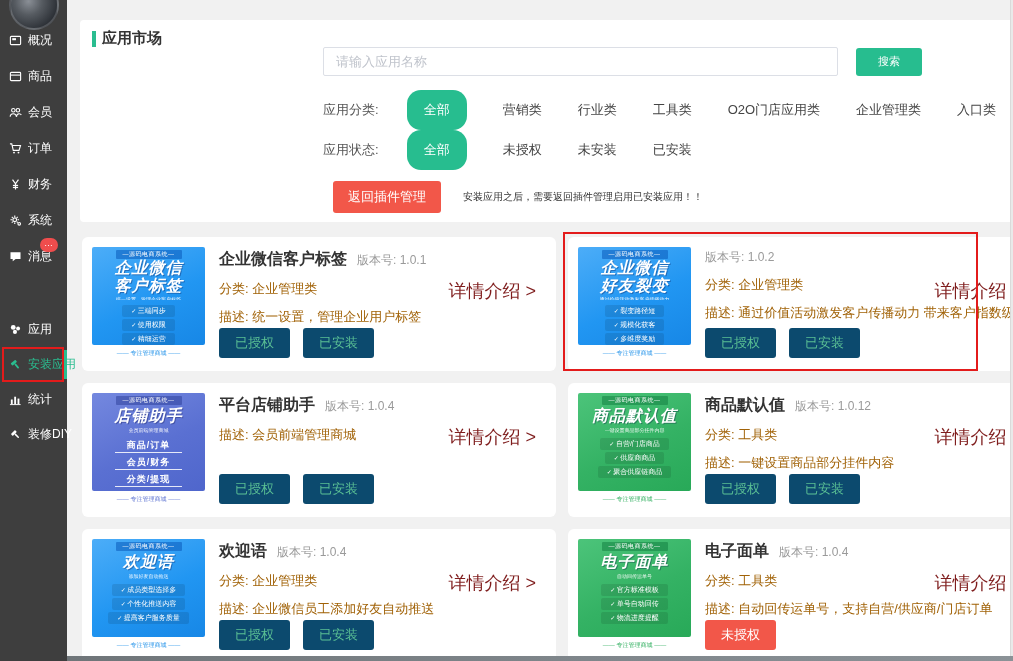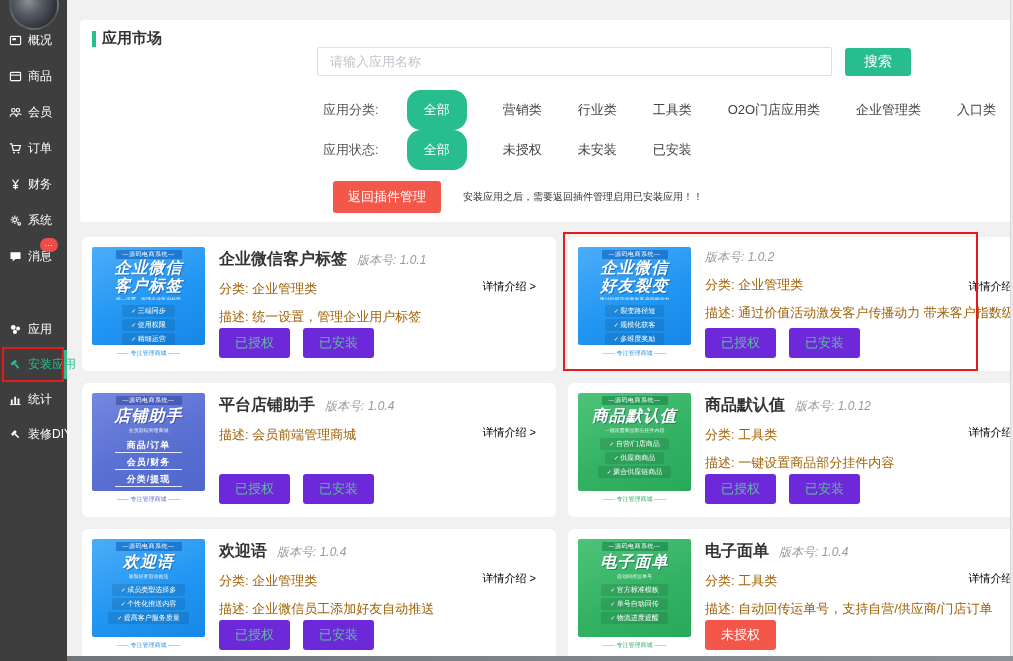--- a/index.html
+++ b/index.html
@@ -25,26 +25,26 @@
     border:2px solid #e31b1b; z-index:30; pointer-events:none; }
 
   
   .main { position:absolute; left:67px; top:0; width:946px; height:661px; background:#f1f1f1; overflow:hidden; }
 
   .panel { position:absolute; left:13px; top:20px; right:0; height:202px; background:#fff; border-radius:4px 0 0 4px; }
   .page-title { position:absolute; left:12px; top:9px; display:flex; align-items:center; gap:6px; }
   .page-title .bar { width:4px; height:16px; background:#2abd90; }
   .page-title .txt { font-size:15px; font-weight:bold; color:#333; }
 
-  .search-row { position:absolute; left:237px; top:27px; display:flex; align-items:center; }
+  .search-row { position:absolute; left:243px; top:27px; display:flex; align-items:center; }
   .search-input { width:515px; height:29px; border:1px solid #dcdfe6; border-radius:2px; padding:0 12px;
     font-size:13px; color:#333; outline:none; font-family:inherit; }
   .search-input::placeholder { color:#c0c4cc; }
-  .search-btn { width:66px; height:28px; margin-left:13px; background:#27bd8f; color:#fff; border:none;
-    border-radius:3px; font-size:14px; cursor:pointer; font-family:inherit; }
+  .search-btn { width:66px; height:28px; margin-left:18px; background:#27bd8f; color:#fff; border:none;
+    border-radius:3px; font-size:11px; cursor:pointer; font-family:inherit; }
 
   .filter-row { position:absolute; left:243px; display:flex; align-items:center; height:27px; }
   .filter-row.cat { top:76px; }
   .filter-row.sta { top:116px; }
   .filter-label { font-size:13px; color:#555; margin-right:28px; }
   .filter-opts { display:flex; align-items:center; gap:36px; }
   .filter-opt { font-size:13px; color:#444; cursor:pointer; }
   .filter-opt.pill { background:#27bd8f; color:#fff; padding:11px 17px; border-radius:14px; }
 
   .notice-row { position:absolute; left:253px; top:161px; display:flex; align-items:center; }
@@ -76,26 +76,26 @@
     padding:0 9px; border-radius:2px; white-space:nowrap; }
   .blt::before { content:"✓ "; font-size:6px; }
   .ulr { font-size:9px; font-weight:bold; line-height:13px; margin-top:3px; letter-spacing:1px;
     border-bottom:1px solid rgba(255,255,255,.85); padding:0 12px; white-space:nowrap; }
   .thumb-foot { font-size:6px; text-align:center; margin-top:4px; white-space:nowrap; }
   .foot-blue { color:#2a96ea; } .foot-indigo { color:#5f75d2; } .foot-green { color:#35b163; }
 
   .info { flex:1; position:relative; padding-top:2px; min-width:0; }
   .app-head { display:flex; align-items:baseline; gap:10px; }
   .app-name { font-size:16px; font-weight:bold; color:#333; white-space:nowrap; }
-  .app-ver { font-size:12px; color:#9a9a9a; white-space:nowrap;font-style:italic; }
+  .app-ver { font-size:12px; color:#9a9a9a; white-space:nowrap; }
   .app-cat, .app-desc { font-size:13px; color:#a16207; margin-top:10px; white-space:nowrap; }
-  .detail-link { position:absolute; right:10px; top:32px; font-size:11px; color:#000000;
+  .detail-link { position:absolute; right:10px; top:32px; font-size:18px; color:#7f1d1d;
     cursor:pointer; white-space:nowrap; }
   .badges { position:absolute; left:0; bottom:3px; display:flex; gap:13px; }
-  .badge { background:#6d28d9; color:#5abf94; font-size:13px; padding:6px 16px; border-radius:3px; white-space:nowrap; }
+  .badge { background:#0c4a6e; color:#5abf94; font-size:13px; padding:6px 16px; border-radius:3px; white-space:nowrap; }
   .badge.danger { background:#f25749; color:#fff; }
   .badge:empty { display:none; }
 
   .card-annot { position:absolute; left:496px; top:232px; width:415px; height:139px;
     border:2px solid #e31b1b; z-index:15; pointer-events:none; }
 
   .bottom-strip { position:absolute; left:0; right:0; bottom:0; height:5px;
     background:linear-gradient(90deg,#6f7579 0%,#7f868b 55%,#8b9297 100%); }
   .vscroll { position:absolute; right:0; top:0; bottom:0; width:3px; background:#e9e9e9; border-left:1px solid #dadada; }
 </style>

